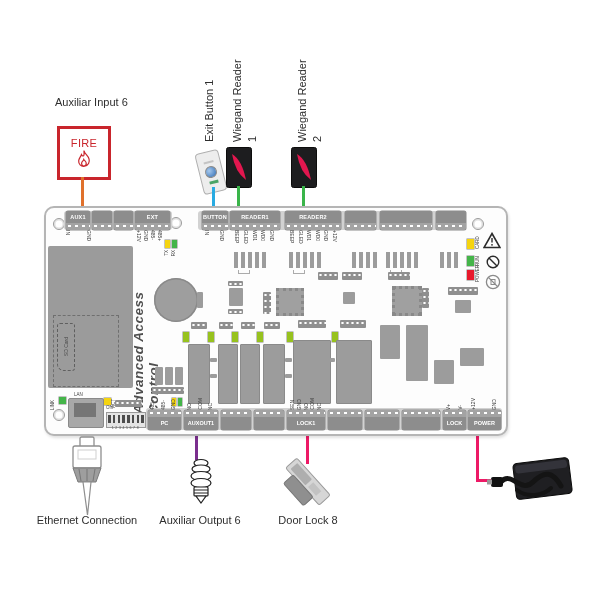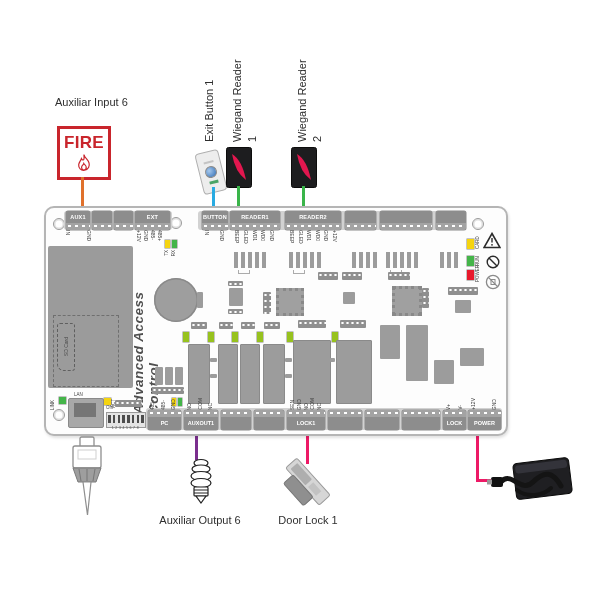--- a/index.html
+++ b/index.html
@@ -66,21 +66,21 @@
   .dipnums{position:absolute;left:60px;top:218px;width:40px;font-size:3.5px;letter-spacing:1.6px;
        color:#555;text-align:center;}
   .dipon{position:absolute;left:60px;top:197px;font-size:4.5px;color:#444;}
   .lanjack{position:absolute;left:22px;top:190px;width:34px;height:28px;background:#a8a8a8;
        border:1px solid #8a8a8a;border-radius:2px;}
   .lanjack div{position:absolute;left:5px;top:4px;width:22px;height:14px;background:#767676;}
   .lanlbl{position:absolute;left:28px;top:184px;font-size:4.5px;color:#444;}
   
   .fire-box{position:absolute;left:57px;top:126px;width:48px;height:48px;border:3px solid #C9252C;
        background:#fff;display:flex;flex-direction:column;align-items:center;justify-content:center;}
-  .fire-text{font-size:17px;font-weight:bold;color:#C9252C;letter-spacing:.3px;}
+  .fire-text{font-size:11px;font-weight:normal;color:#C9252C;letter-spacing:.3px;}
   .exitbtn{position:absolute;left:199px;top:151px;width:22px;height:40px;background:#ededed;
        border:1px solid #b0b0b0;border-radius:4px;transform:rotate(-14deg);
        display:flex;flex-direction:column;align-items:center;justify-content:center;gap:3px;}
   .exitbtn .l1{width:10px;height:2px;background:#c4c4c4;}
   .exitbtn .cir{width:10px;height:10px;border-radius:50%;border:1px solid #8a8a8a;
        background:radial-gradient(circle at 35% 35%,#a6c8ec,#2f6db5);}
   .exitbtn .l2{width:9px;height:3px;background:#4aa466;}
   .reader{position:absolute;width:24px;height:39px;background:#1d1d1f;border:1px solid #0c0c0c;
        border-radius:2.5px;}
 </style>
@@ -486,15 +486,16 @@
     <g transform="rotate(-7 60 30)">
       <rect x="28" y="8" width="56" height="36" rx="4" fill="#1f1f22" stroke="#0a0a0a"></rect>
       <rect x="30" y="10" width="52" height="8" rx="3" fill="#33333a"></rect>
     </g>
     <path d="M14 30 C24 18 34 42 46 30 S 66 20 74 34" stroke="#141414" stroke-width="5" fill="none" stroke-linecap="round"></path>
     <path d="M30 38 C 40 46 56 44 64 36" stroke="#141414" stroke-width="4" fill="none" stroke-linecap="round"></path>
     <rect x="4" y="25" width="12" height="10" rx="2" fill="#111"></rect>
     <rect x="0" y="27.5" width="5" height="5" fill="#999"></rect>
   </svg>
 
+  <div class="dev-label" style="left:17px;top:514px;">Ethernet Connection</div>
   <div class="dev-label" style="left:130px;top:514px;">Auxiliar Output 6</div>
-  <div class="dev-label" style="left:238px;top:514px;">Door Lock 1</div>
+  <div class="dev-label" style="left:238px;top:514px;">Door Lock 8</div>
 </div>
 
 </body></html>

